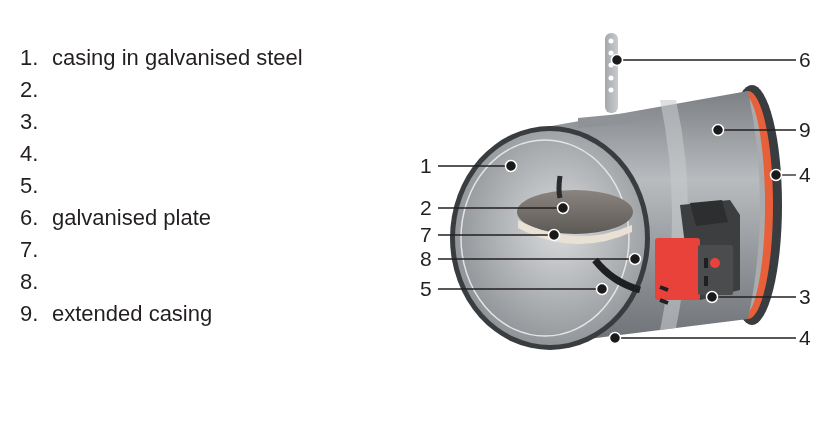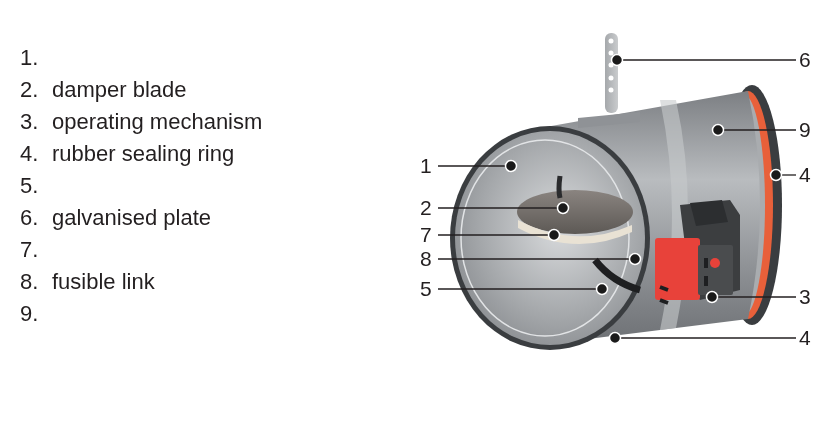--- a/index.html
+++ b/index.html
@@ -9,49 +9,47 @@
   .legend .num{width:32px;display:inline-block;}
   .figure{position:absolute;left:0;top:0;width:840px;height:445px;}
   .callout-label{position:absolute;font-size:21px;line-height:22px;color:#231f20;}
 </style>
 </head>
 <body>
 
 <ul class="legend">
   <li>
       <span class="num">1.</span>
+      <span>casing in galvanised steel</span>
     </li>
   <li>
       <span class="num">2.</span>
-      <span>damper blade</span>
     </li>
   <li>
       <span class="num">3.</span>
-      <span>operating mechanism</span>
     </li>
   <li>
       <span class="num">4.</span>
-      <span>rubber sealing ring</span>
     </li>
   <li>
       <span class="num">5.</span>
     </li>
   <li>
       <span class="num">6.</span>
       <span>galvanised plate</span>
     </li>
   <li>
       <span class="num">7.</span>
     </li>
   <li>
       <span class="num">8.</span>
-      <span>fusible link</span>
     </li>
   <li>
       <span class="num">9.</span>
+      <span>extended casing</span>
     </li>
 </ul>
 
 <svg class="figure" viewBox="0 0 840 445" xmlns="http://www.w3.org/2000/svg">
   <defs>
     <linearGradient id="bodyGrad" x1="0" y1="0" x2="0" y2="1">
       <stop offset="0" stop-color="#7c7f83"></stop>
       <stop offset="0.35" stop-color="#b9bcbf"></stop>
       <stop offset="0.7" stop-color="#8e9195"></stop>
       <stop offset="1" stop-color="#6d7074"></stop>

